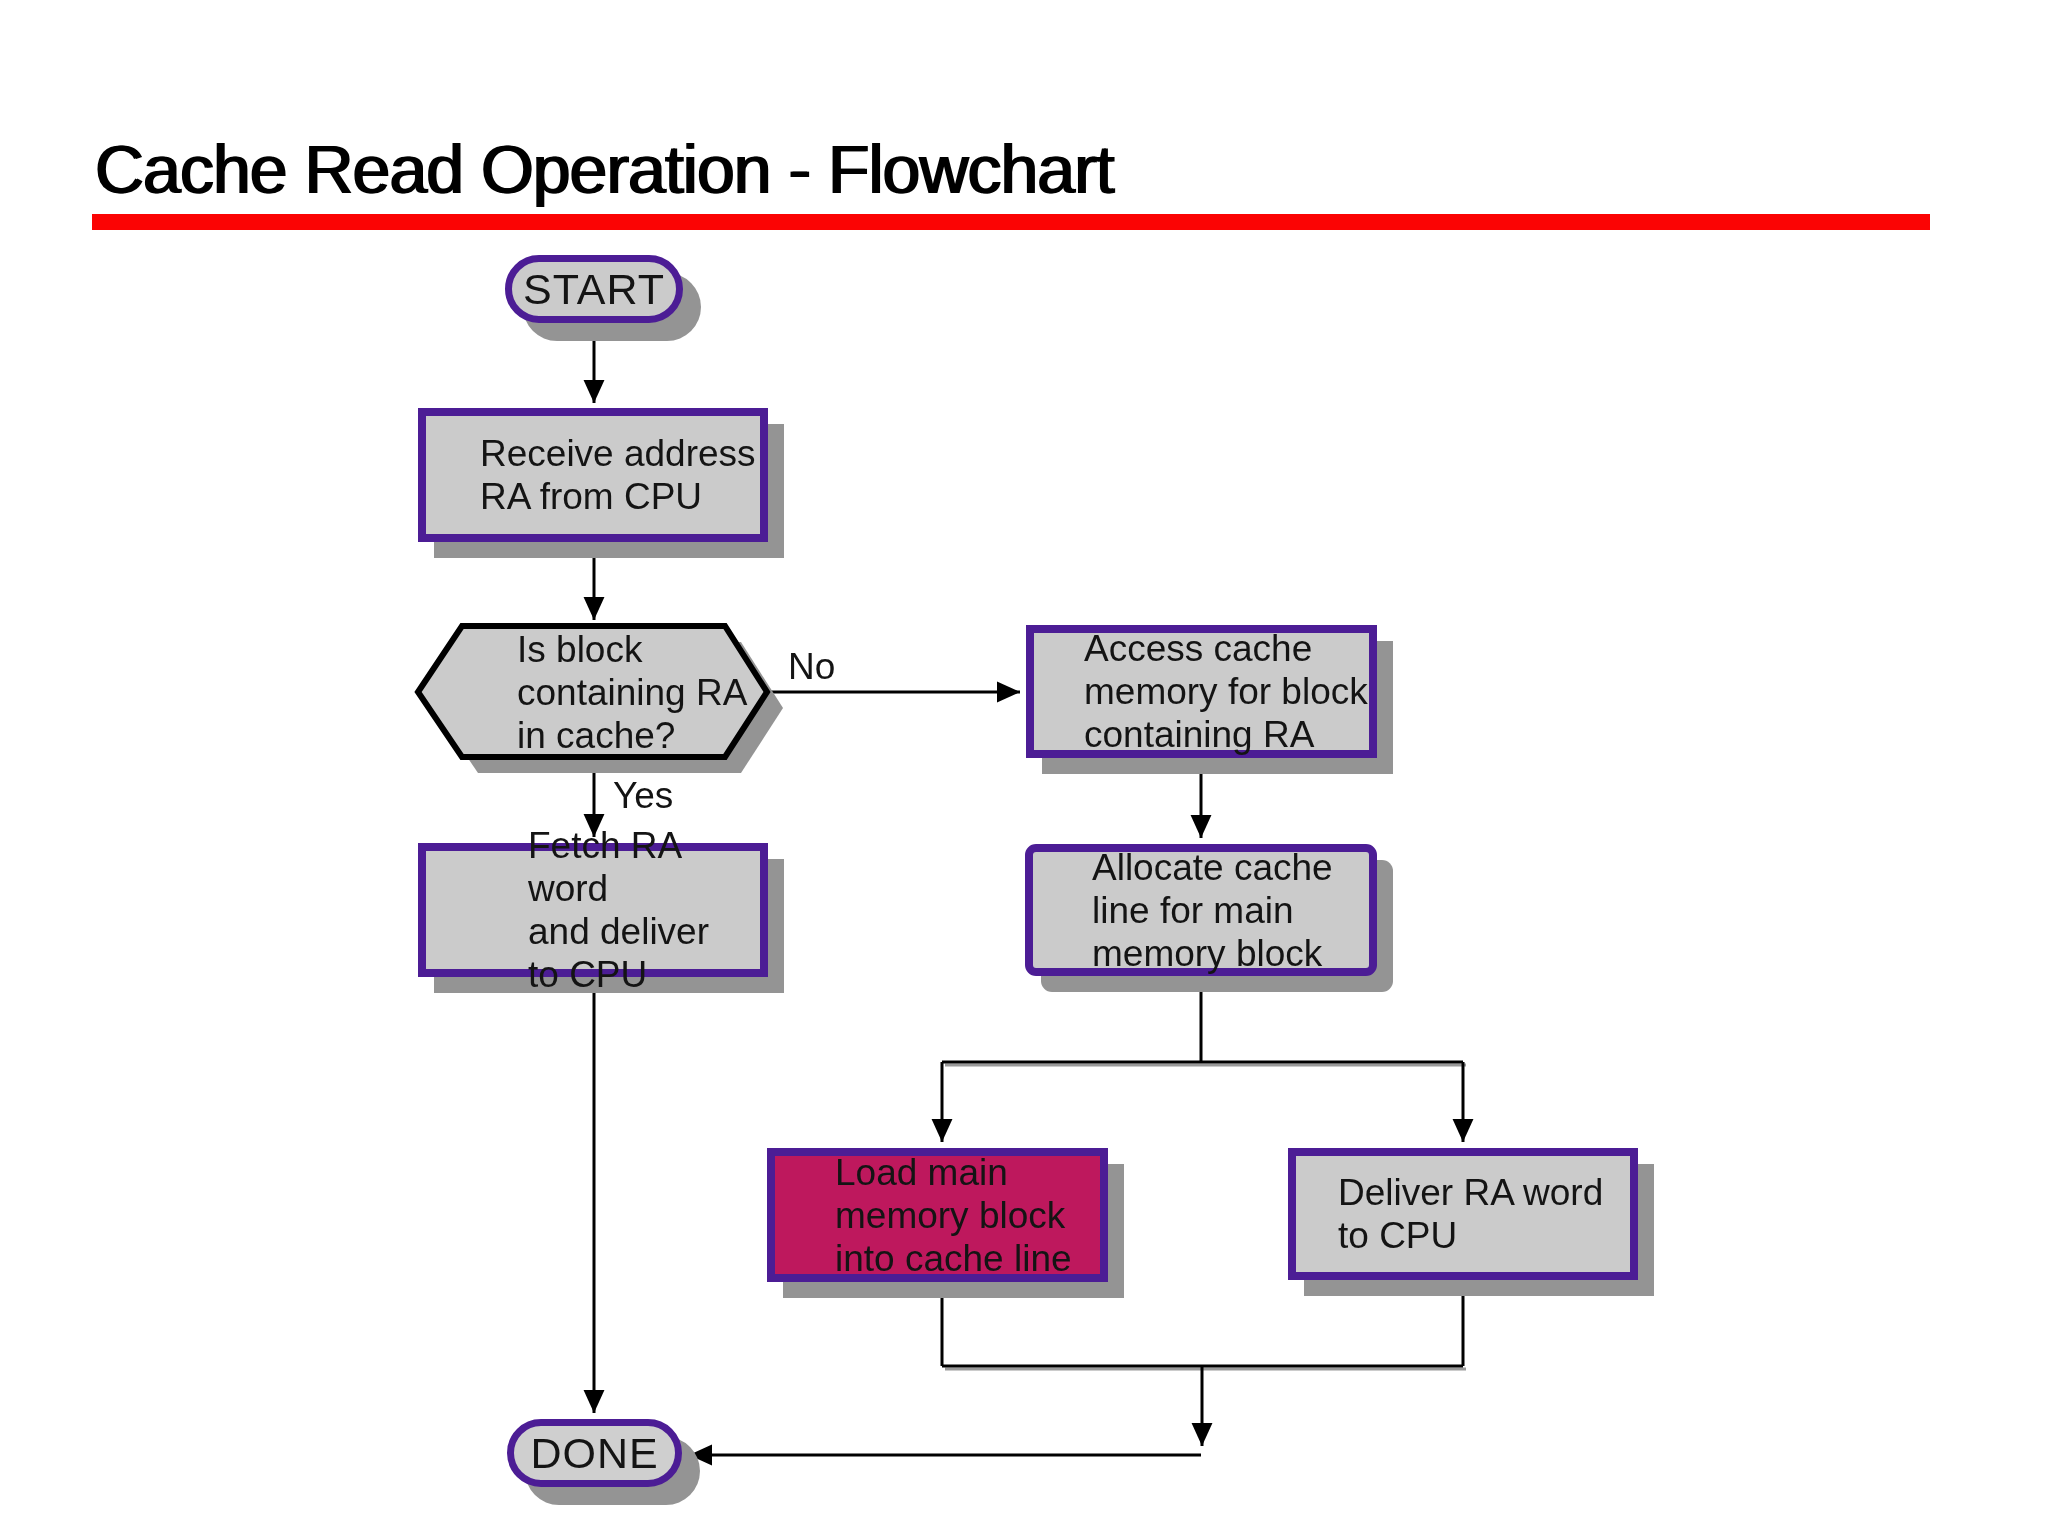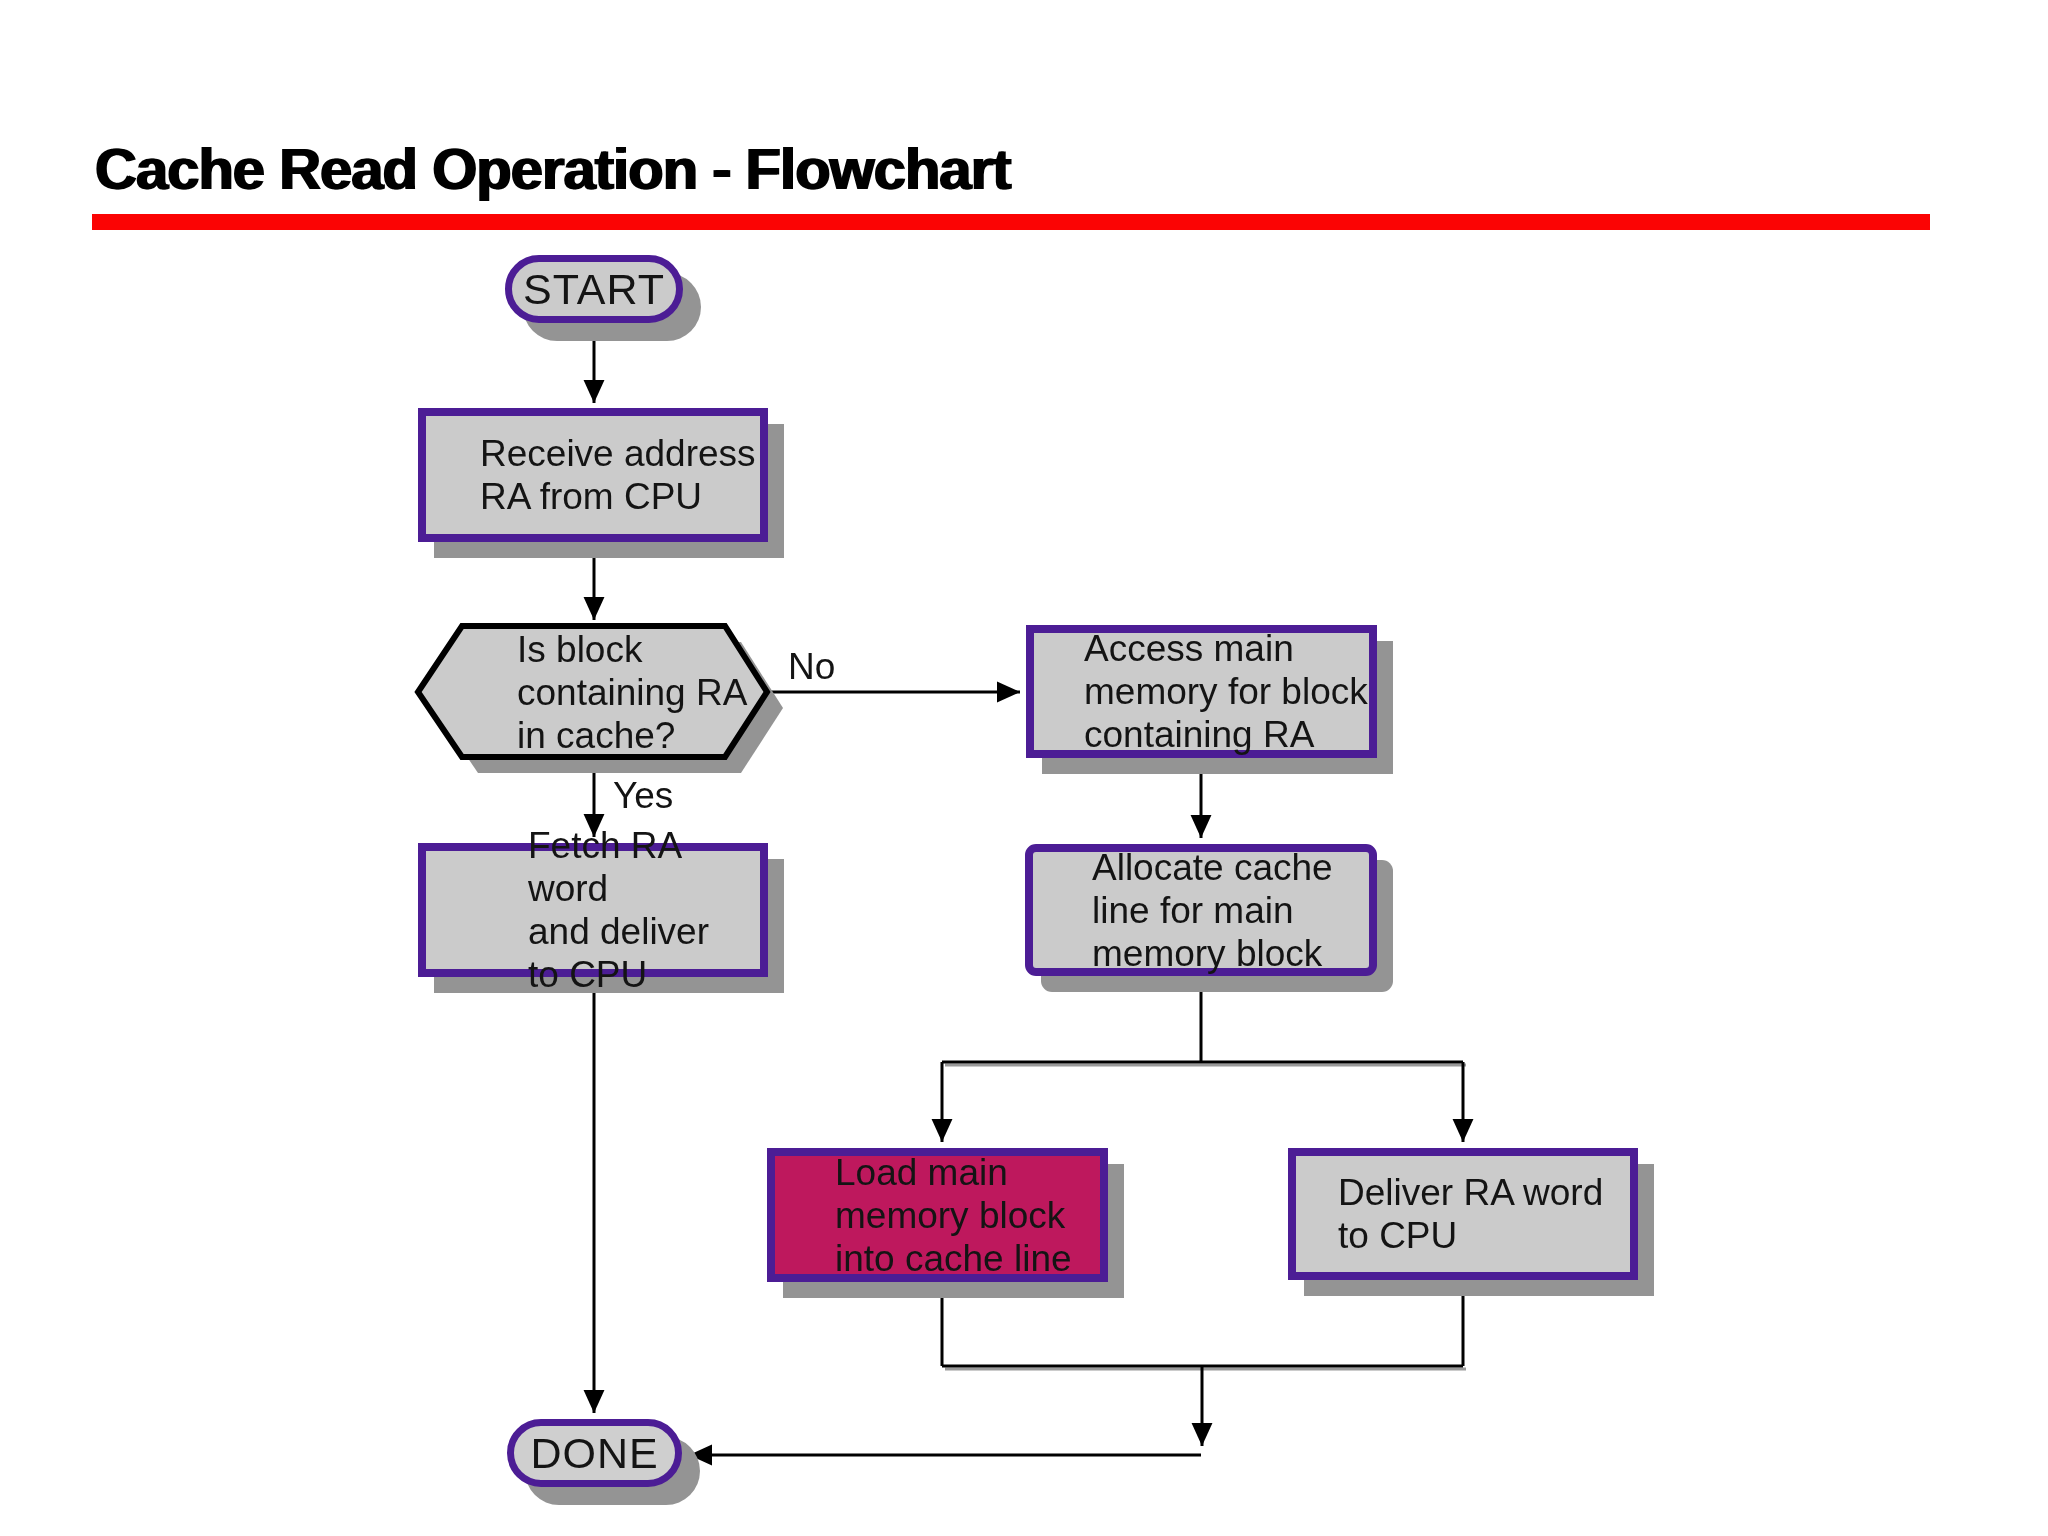--- a/index.html
+++ b/index.html
@@ -4,21 +4,21 @@
 <style>
   html,body{margin:0;padding:0;}
   body{
     width:2048px;height:1536px;background:#ffffff;overflow:hidden;
     font-family:"Liberation Sans","DejaVu Sans",sans-serif;
     position:relative;
   }
   .slide{position:absolute;inset:0;}
   .slide-title{
     position:absolute;left:94px;top:126px;margin:0;
-    font-size:58px;line-height:86px;font-weight:bold;color:#000;
+    font-size:68px;line-height:86px;font-weight:normal;color:#000;
     letter-spacing:-1px;white-space:nowrap;
     text-shadow:2px 0 0 currentColor;
   }
   .title-underline{
     position:absolute;left:92px;top:214px;width:1838px;height:16px;
   }
   .connector-layer{position:absolute;left:0;top:0;}
   .node{
     position:absolute;box-sizing:border-box;
     border:8px solid #4c1d95;
@@ -98,21 +98,21 @@
       <span>containing RA</span>
       <span>in cache?</span>
     </div>
   </div>
 
   <div class="edge-label" style="left:788px;top:638px;margin-top:8px;">No</div>
   <div class="edge-label" style="left:613px;top:775px;">Yes</div>
 
   <div class="node process" style="left:1026px;top:625px;width:351px;height:133px;background:#cbcbcb;box-shadow:16px 16px 0 #949494;padding-left:50px;">
     <div class="node-lines">
-      <span>Access main</span>
+      <span>Access cache</span>
       <span>memory for block</span>
       <span>containing RA</span>
     </div>
   </div>
 
   <div class="node process" style="left:418px;top:843px;width:350px;height:134px;background:#cbcbcb;box-shadow:16px 16px 0 #949494;padding-left:102px;">
     <div class="node-lines">
       <span>Fetch RA word</span>
       <span>and deliver</span>
       <span>to CPU</span>

